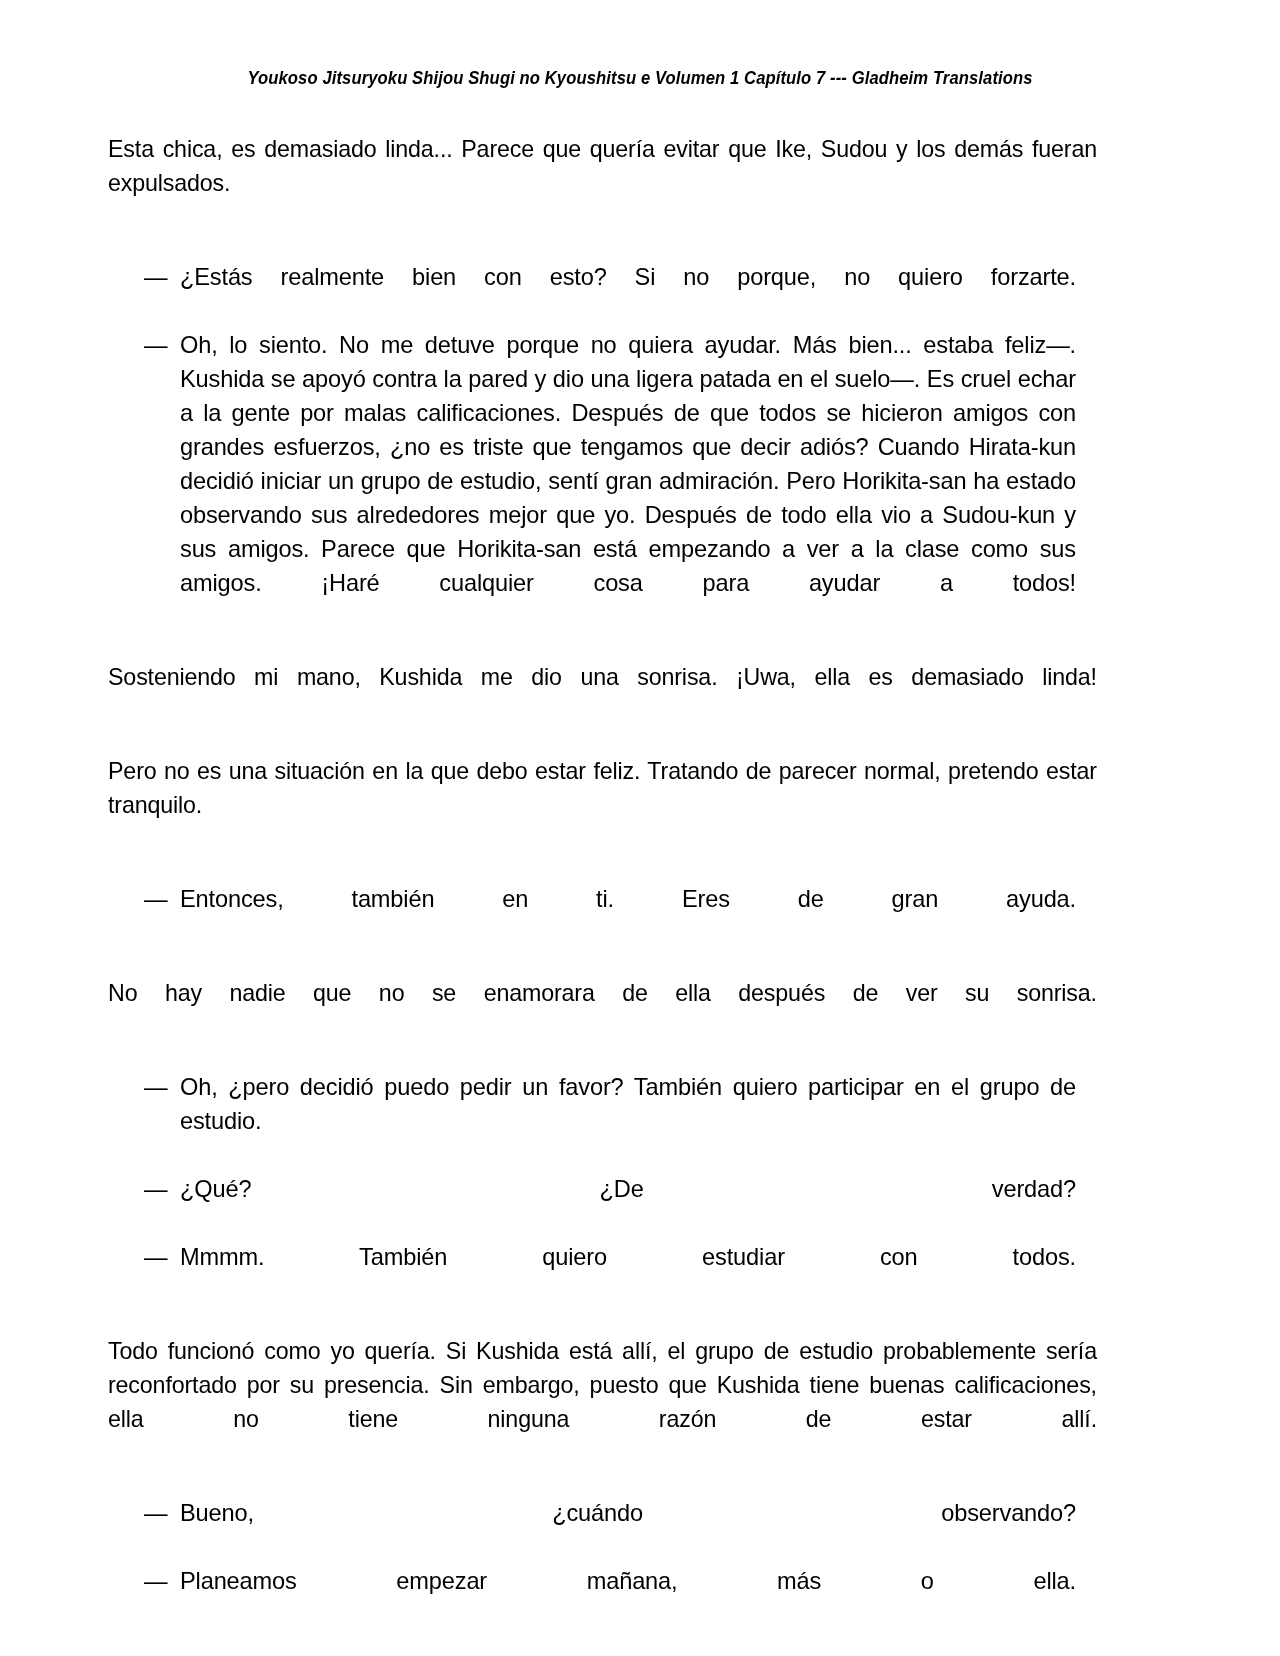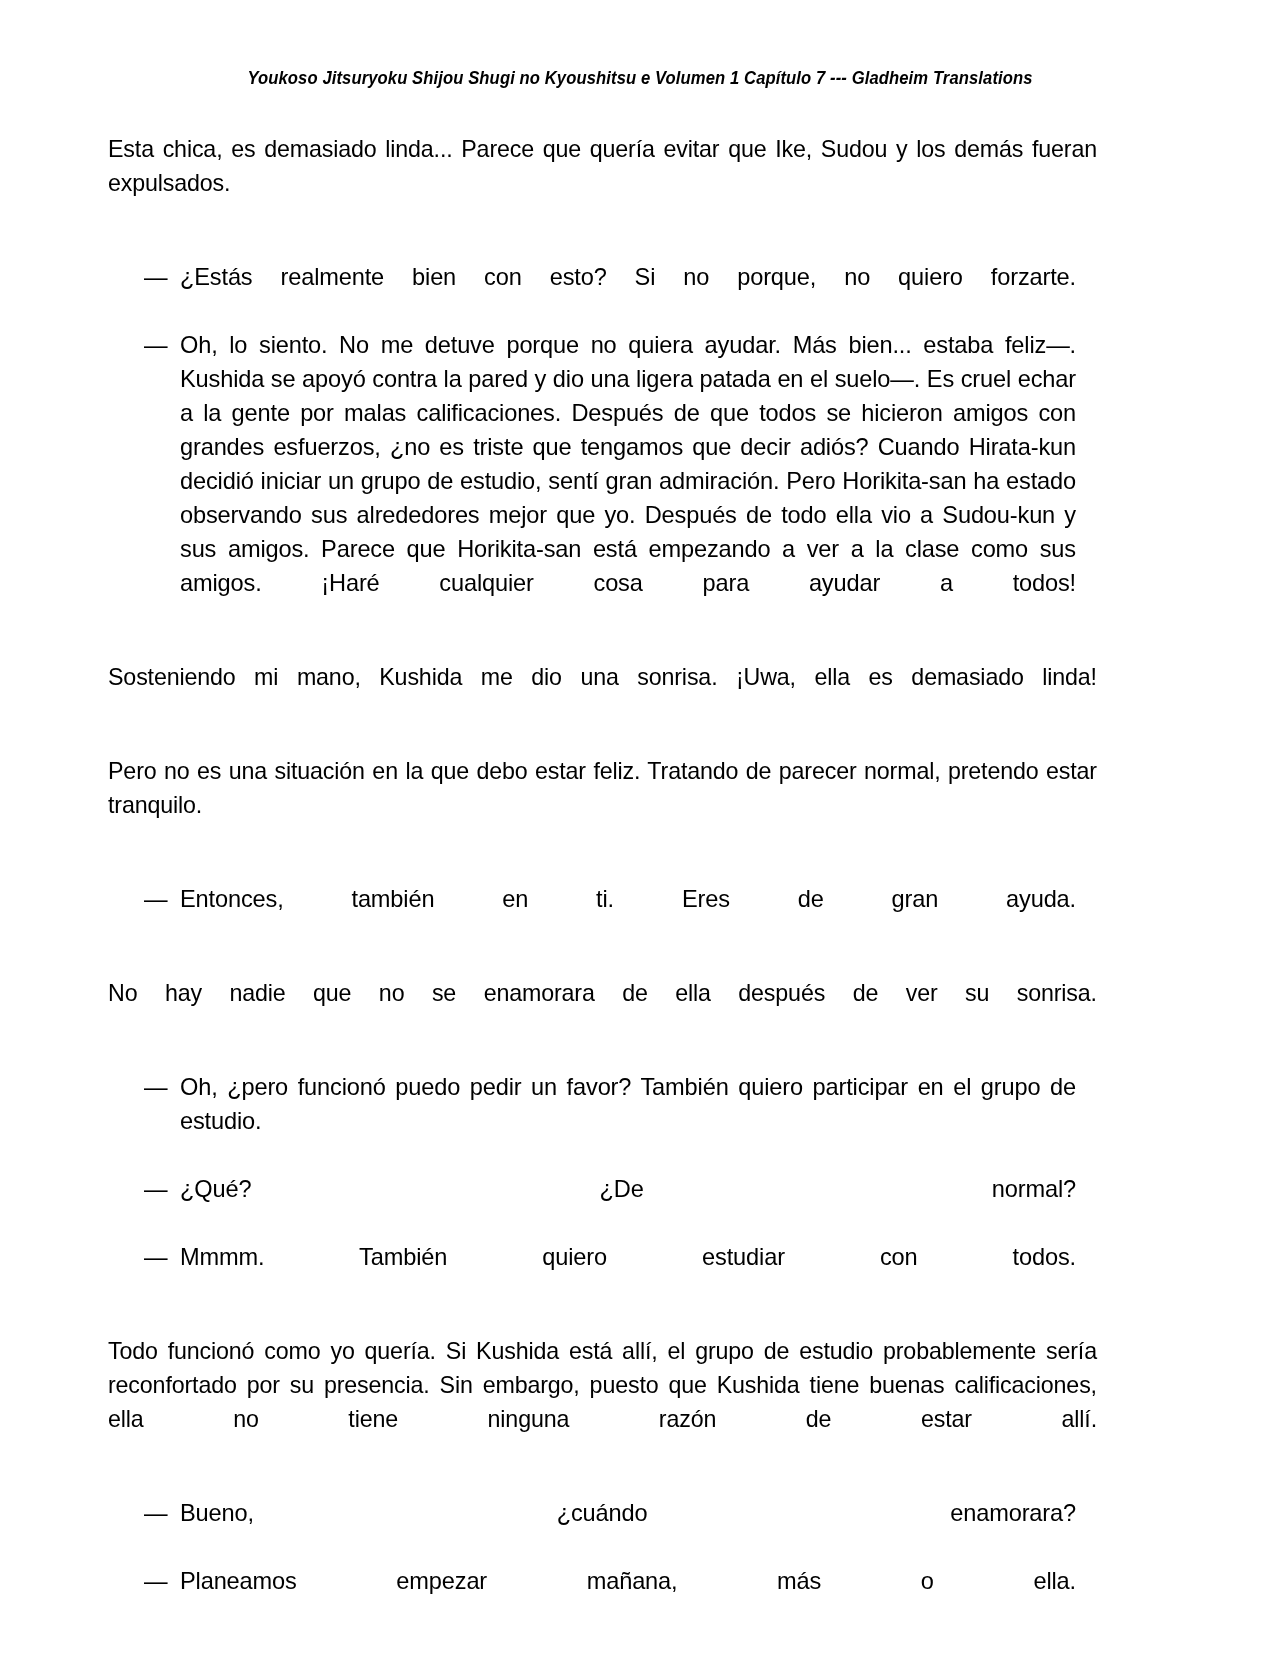--- a/index.html
+++ b/index.html
@@ -124,38 +124,38 @@
         <span class="dash">—</span>
         <span class="dtext">Entonces, también en ti. Eres de gran ayuda.</span>
       </div>
     </div>
 
     <p class="para">No hay nadie que no se enamorara de ella después de ver su sonrisa.</p>
 
     <div class="dialogue-block">
       <div class="line">
         <span class="dash">—</span>
-        <span class="dtext">Oh, ¿pero funcionó puedo pedir un favor? También quiero participar en el grupo de estudio.</span>
+        <span class="dtext">Oh, ¿pero decidió puedo pedir un favor? También quiero participar en el grupo de estudio.</span>
       </div>
       <div class="line">
         <span class="dash">—</span>
-        <span class="dtext">¿Qué? ¿De normal?</span>
+        <span class="dtext">¿Qué? ¿De verdad?</span>
       </div>
       <div class="line">
         <span class="dash">—</span>
         <span class="dtext">Mmmm. También quiero estudiar con todos.</span>
       </div>
     </div>
 
     <p class="para">Todo funcionó como yo quería. Si Kushida está allí, el grupo de estudio probablemente sería reconfortado por su presencia. Sin embargo, puesto que Kushida tiene buenas calificaciones, ella no tiene ninguna razón de estar allí.</p>
 
     <div class="dialogue-block">
       <div class="line">
         <span class="dash">—</span>
-        <span class="dtext">Bueno, ¿cuándo enamorara?</span>
+        <span class="dtext">Bueno, ¿cuándo observando?</span>
       </div>
       <div class="line">
         <span class="dash">—</span>
         <span class="dtext">Planeamos empezar mañana, más o ella.</span>
       </div>
     </div>
 
   </div>
 </div>
 

